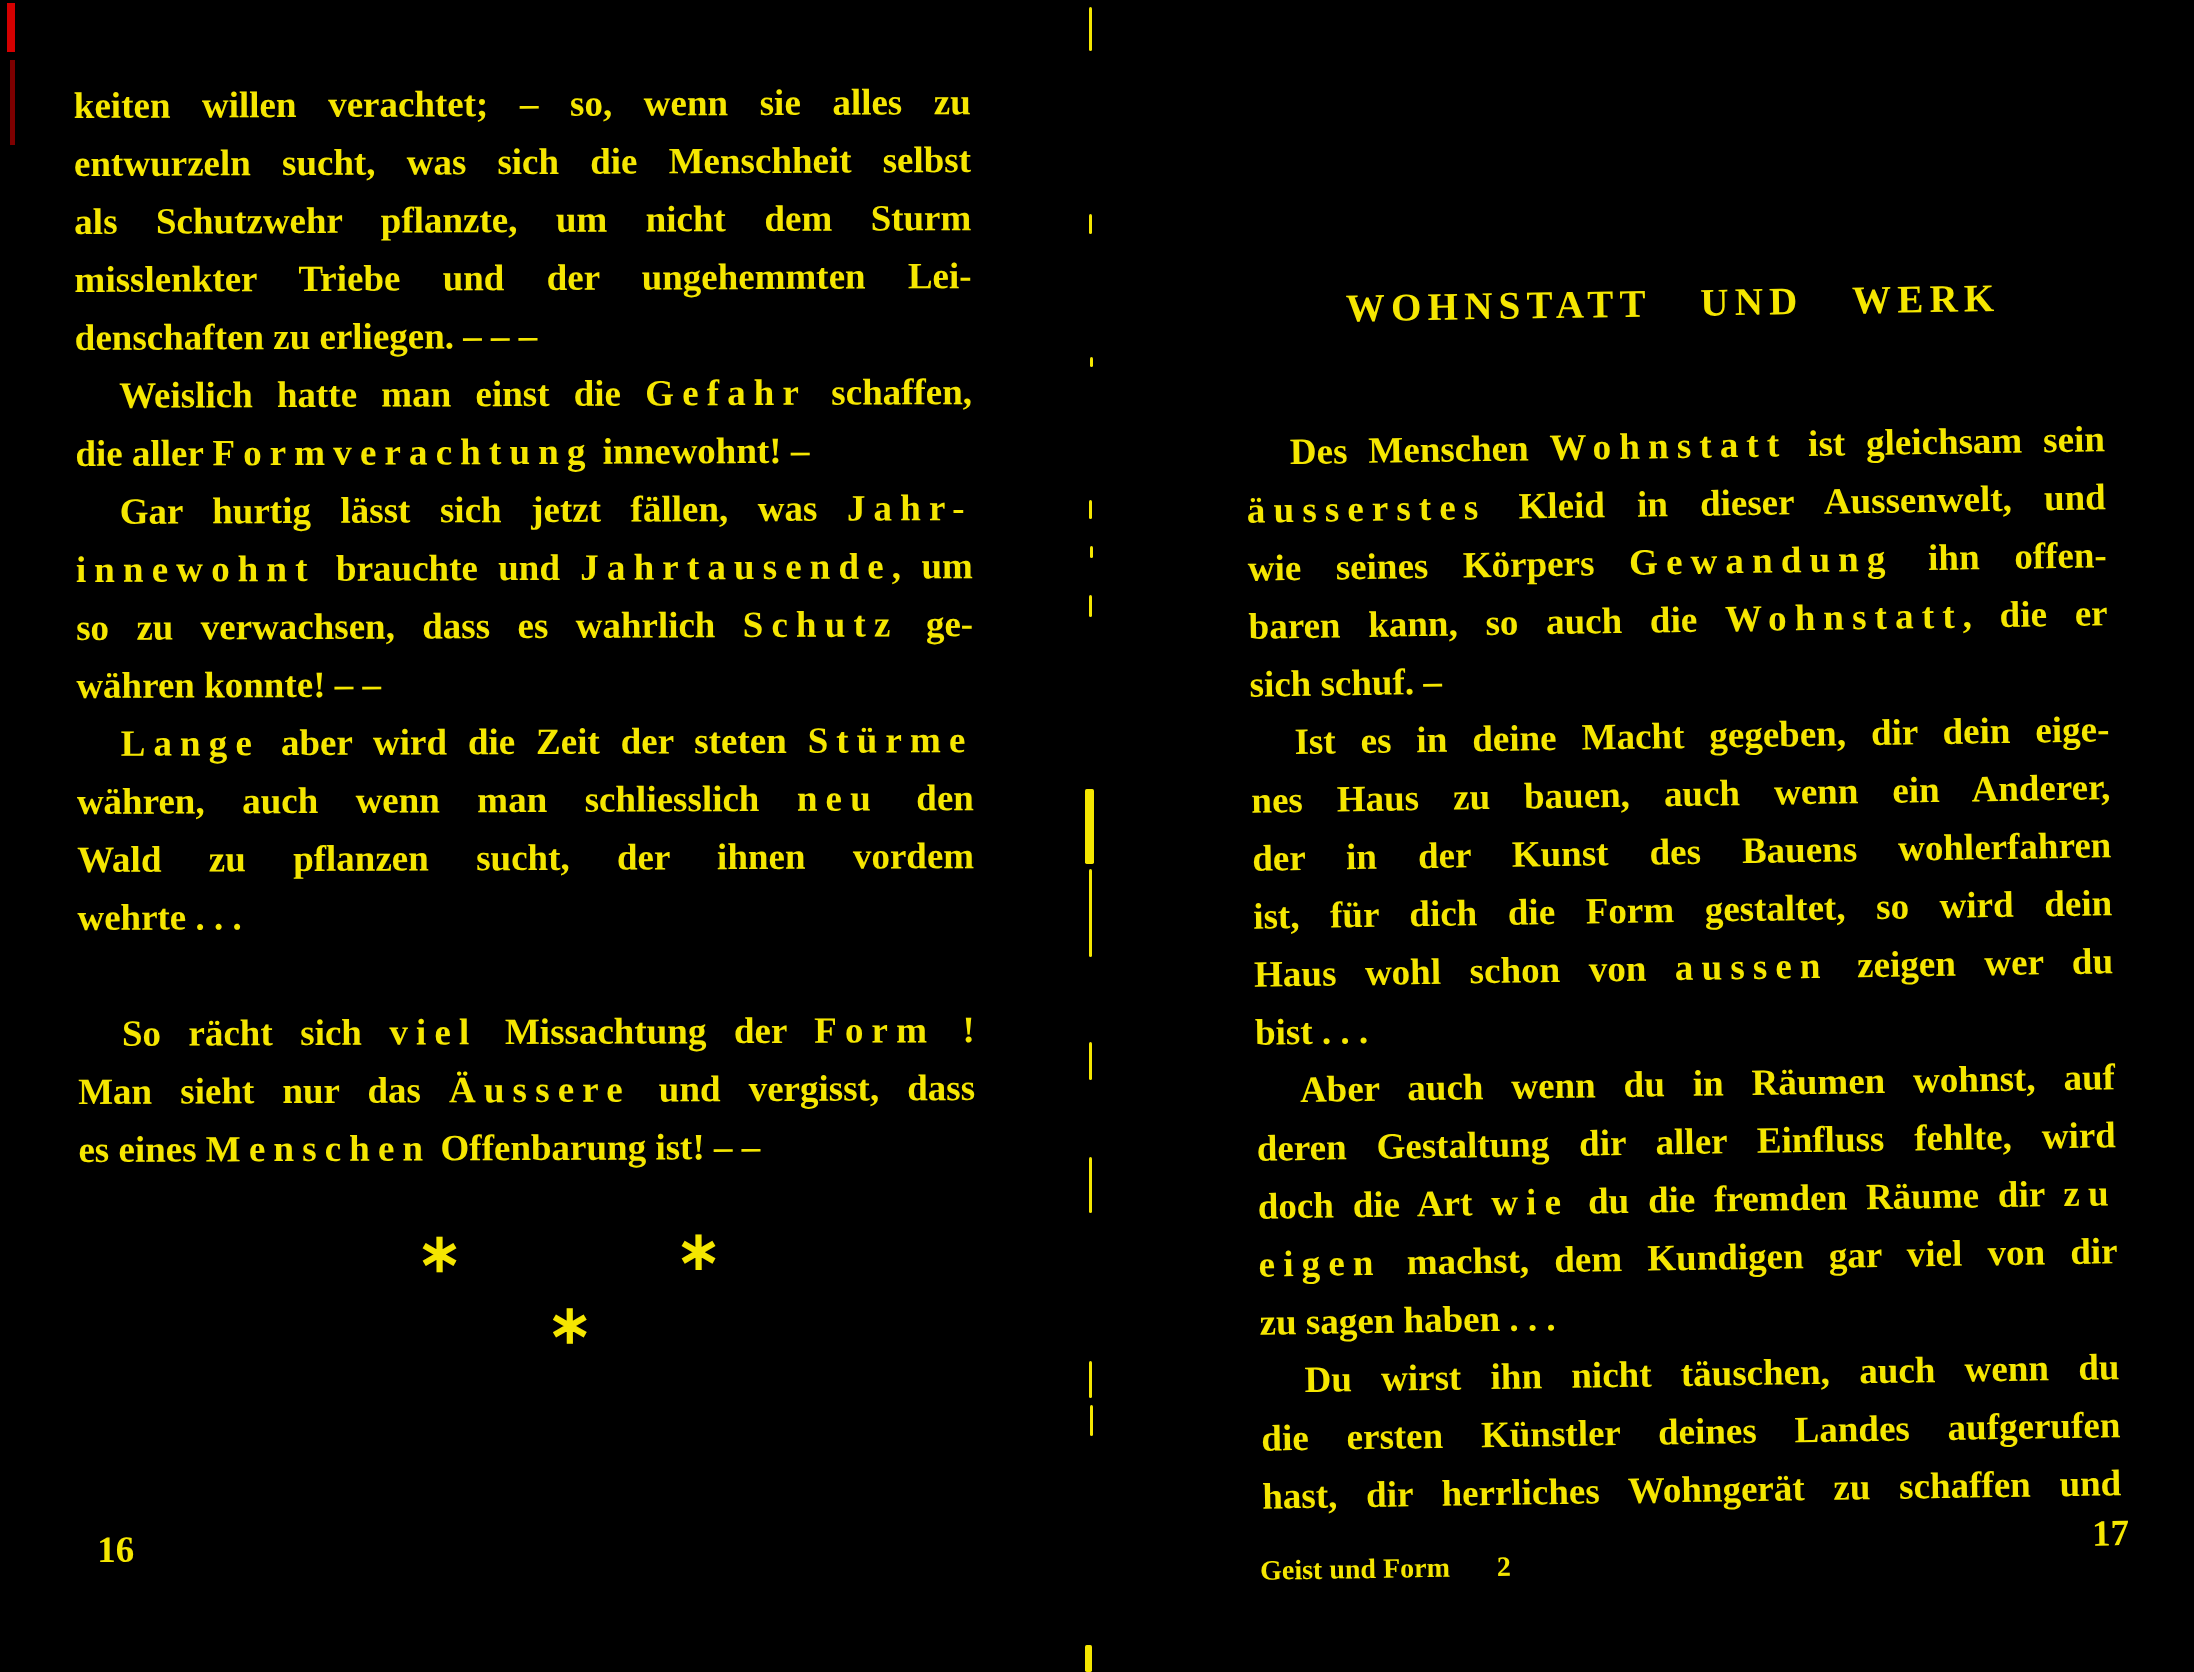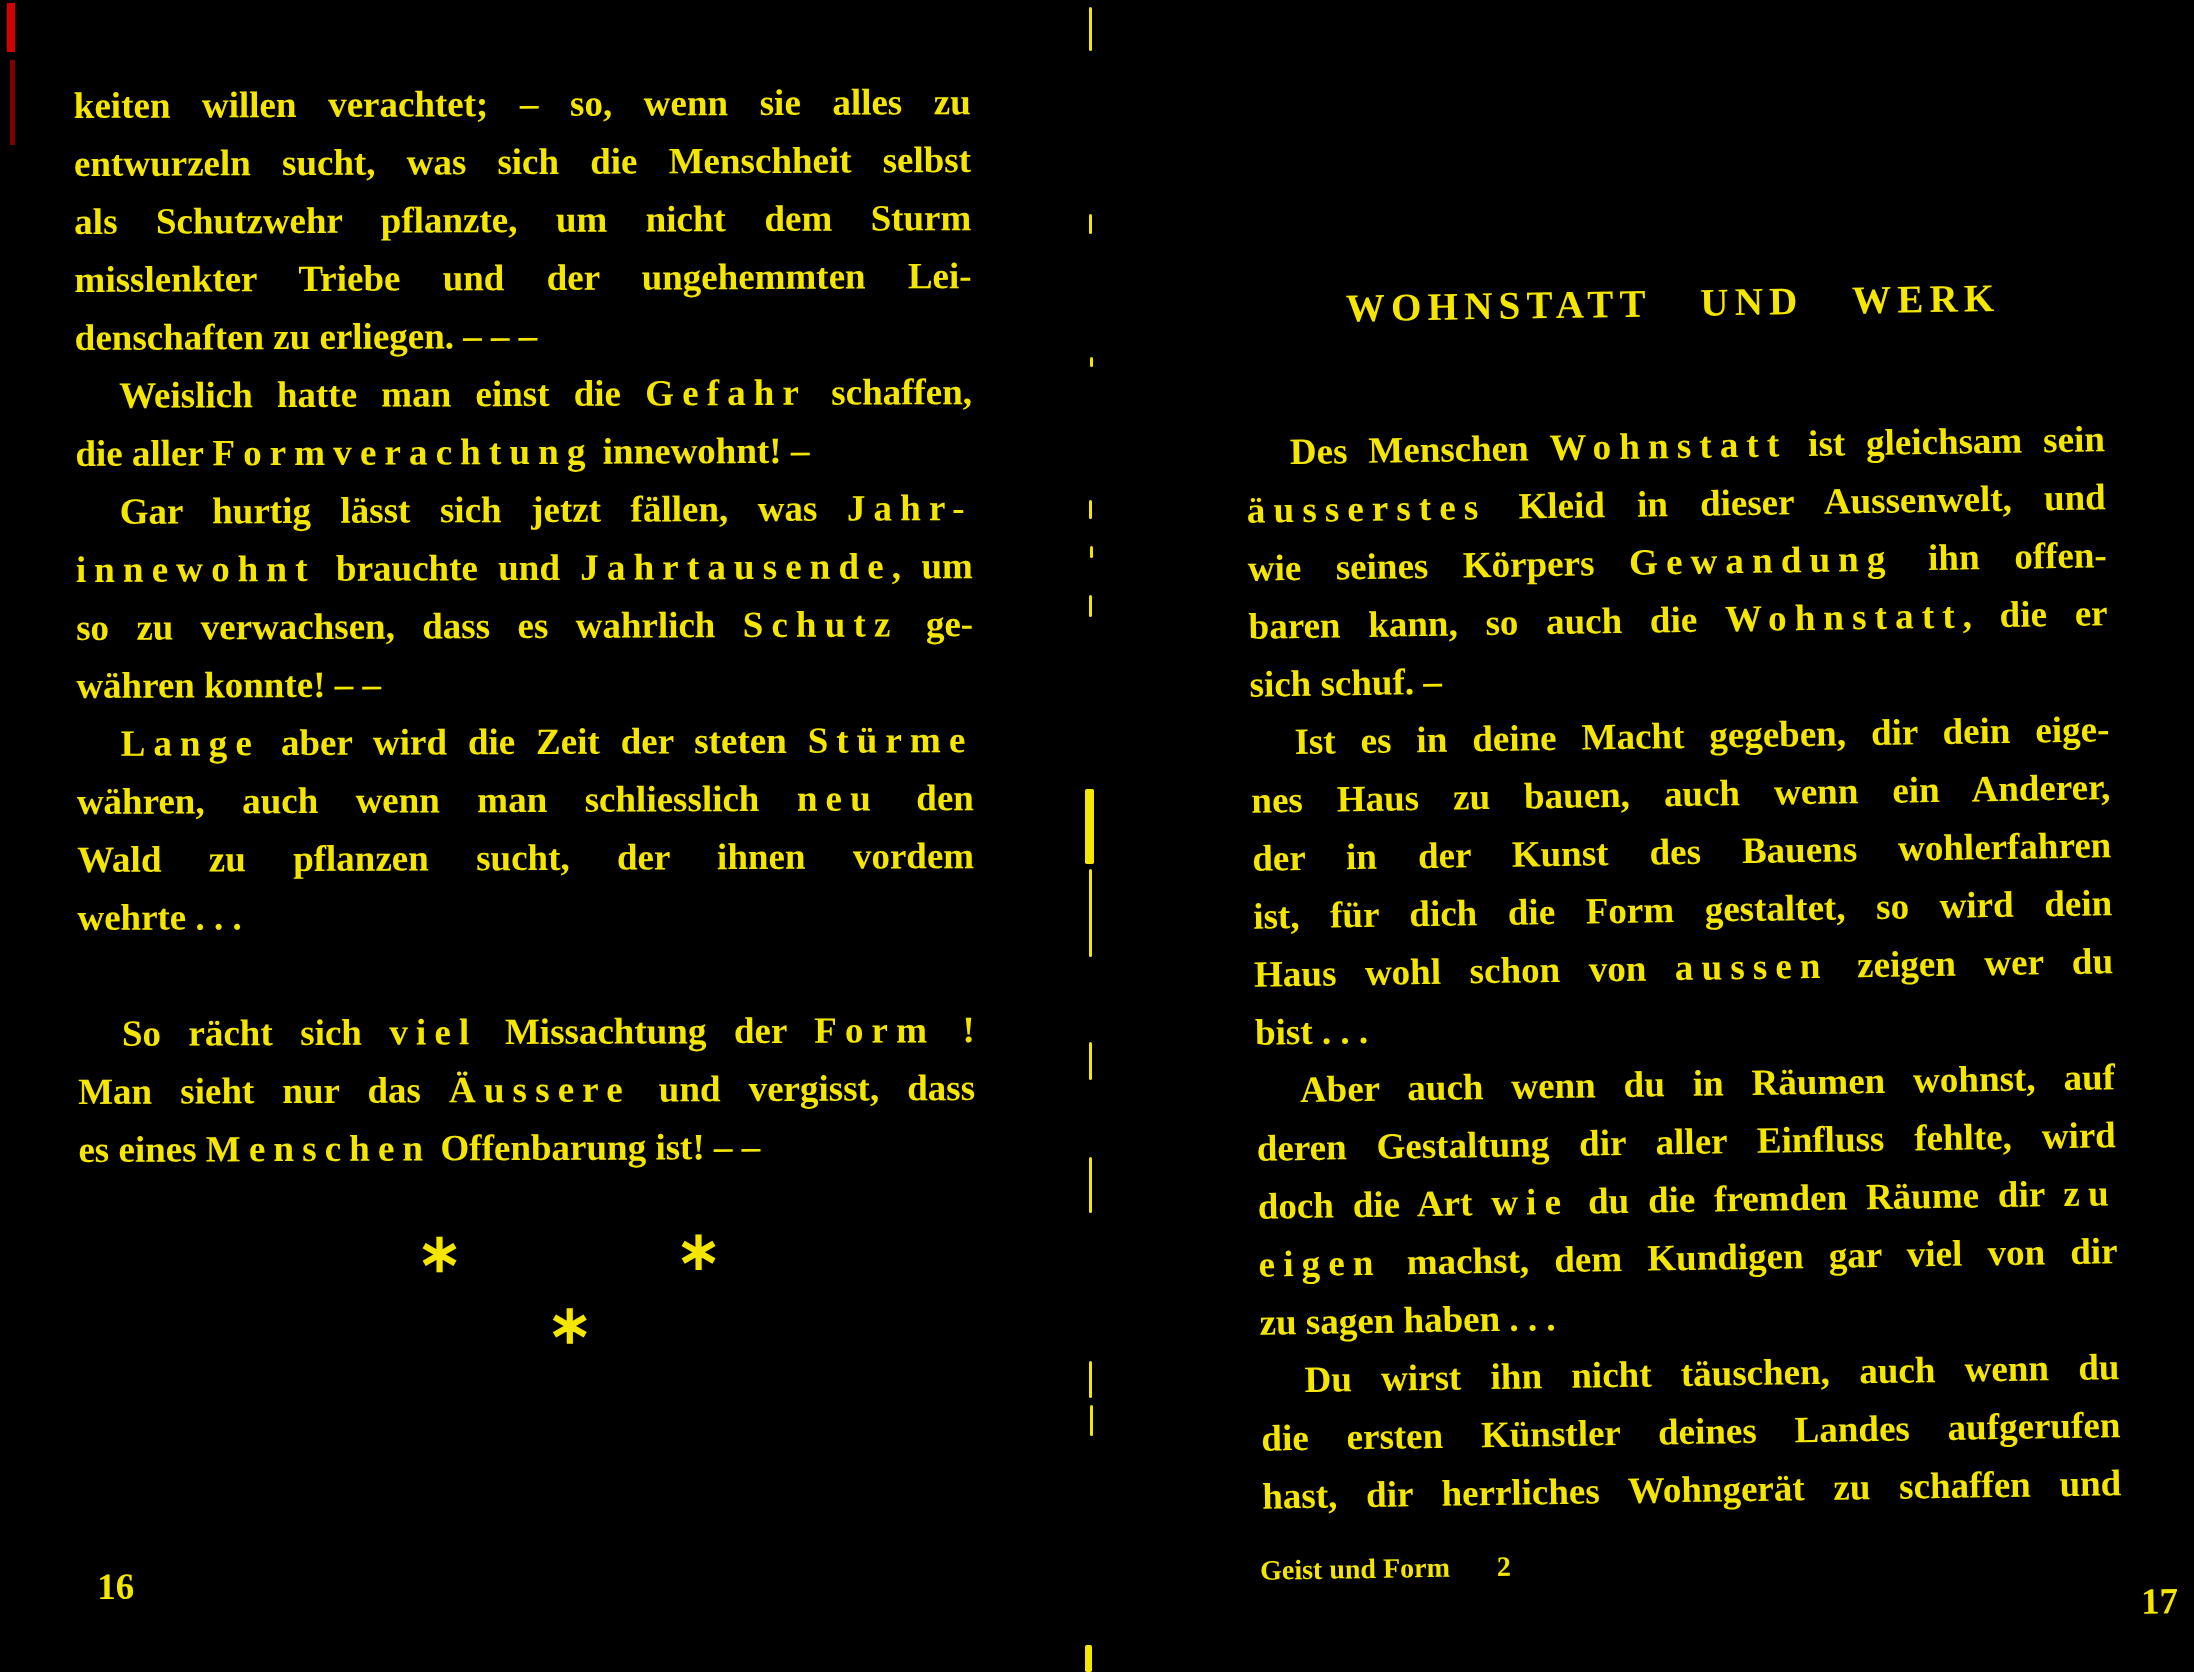--- a/index.html
+++ b/index.html
@@ -12,22 +12,22 @@
   .page-left .body-text{top:75px;}
   .page-right .body-text{top:417px;}
   .line{width:100%;}
   .line.j{text-align:justify;text-align-last:justify;}
   .line.ind{padding-left:44px;box-sizing:border-box;}
   .line.gap{margin-top:58px;}
   .sp{letter-spacing:0.22em;}
   .heading{position:absolute;top:282px;left:0;right:0;text-align:center;font-size:39px;font-weight:bold;
            letter-spacing:0.16em;word-spacing:0.85em;line-height:1.1;}
   .pagenum{position:absolute;font-size:37px;font-weight:bold;line-height:1;}
-  .pagenum-left{left:17px;top:1566px;}
-  .pagenum-right{left:829px;top:1590px;margin-left:48px;}
+  .pagenum-left{left:17px;top:1529px;}
+  .pagenum-right{left:829px;top:1521px;}
   .footer{position:absolute;left:-3.4px;top:1550px;font-size:28px;font-weight:bold;line-height:1;}
   .footer .sig{margin-left:47px;}
   .asterisk{position:absolute;font-size:54px;font-weight:bold;line-height:1;}
   .ast-1{left:338px;top:1226px;}
   .ast-2{left:597px;top:1225px;}
   .ast-3{left:468px;top:1298px;}
   .gutter-mark{position:absolute;background:var(--ink,#f6e800);border-radius:1.7px;}
   .red-mark{position:absolute;}
 </style>
 </head>

